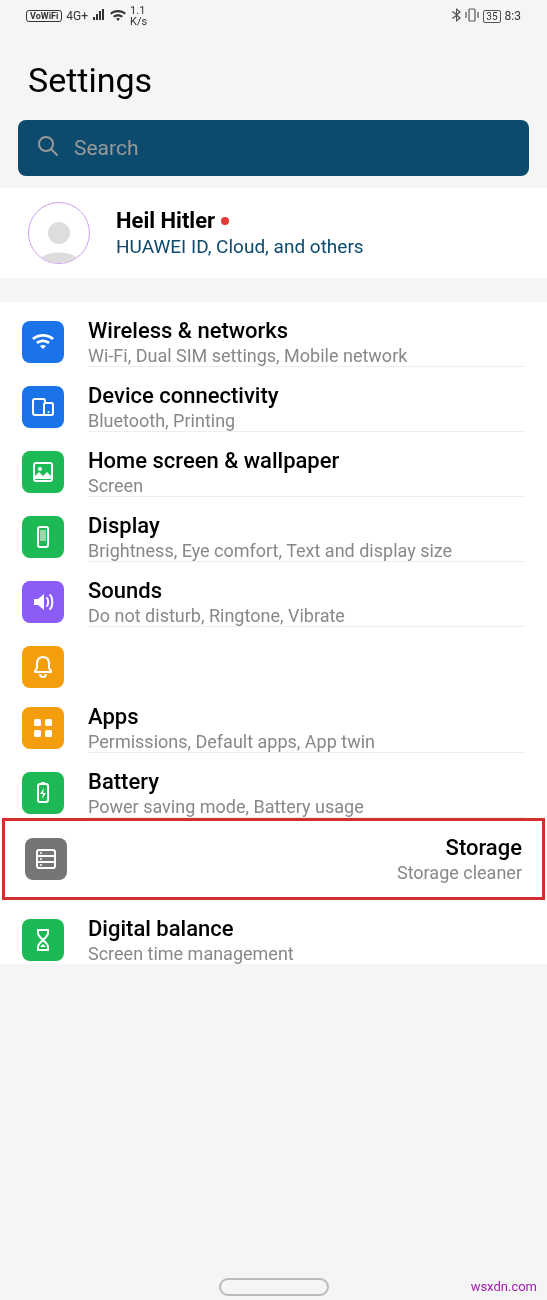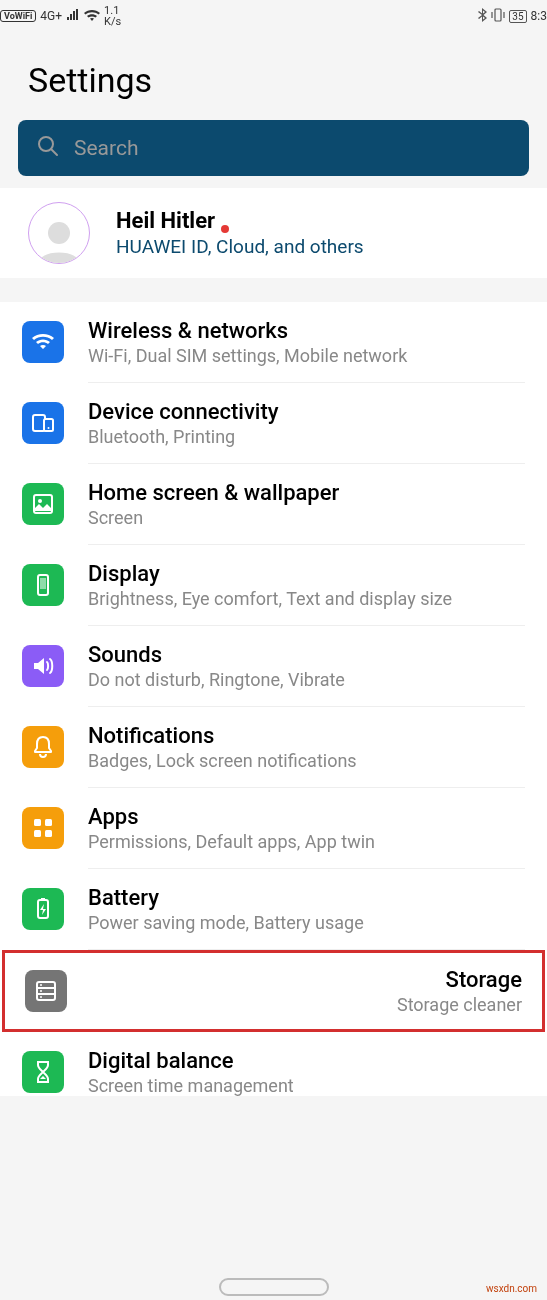--- a/index.html
+++ b/index.html
@@ -9,21 +9,21 @@
       font-family: -apple-system, BlinkMacSystemFont, "Segoe UI", Roboto, Arial, sans-serif;
       background: #f5f5f5;
       overflow: hidden;
       position: relative;
     }
     .status-bar {
       height: 32px;
       display: flex;
       justify-content: space-between;
       align-items: center;
-      padding: 5px 0;
+      padding: 5px 26px;
       font-size: 12px;
       color: #333;
       background: #f5f5f5;
       gap: 48px;
     }
     .status-left { display: flex; align-items: center; gap: 4px; }
     .status-right { display: flex; align-items: center; gap: 4px; }
     .volte-badge {
       border: 1.5px solid #333;
       border-radius: 3px;
@@ -74,21 +74,21 @@
       align-items: flex-end;
       justify-content: center;
       overflow: hidden;
       padding-bottom: 0;
     }
     .account-name {
       font-size: 22px;
       font-weight: 700;
       color: #000;
       display: flex;
-      align-items: flex-end;
+      align-items: center;
       gap: 6px;
     }
     .red-dot { width: 8px; height: 8px; background: #e53935; border-radius: 50%; display: inline-block; }
     .account-sub {
       font-size: 19px;
       color: #0c4a6e;
       margin-top: 2px;
     }
     .settings-list {
       background: #fff;
@@ -112,21 +112,21 @@
       border-radius: 8px;
       display: flex;
       align-items: center;
       justify-content: center;
       flex-shrink: 0;
       margin-top: 3px;
     }
     .item-content {
       flex: 1;
       border-bottom: 1px solid #eee;
-      padding-bottom: 16px;
+      padding-bottom: 0;
       min-width: 0;
     }
     .settings-item:last-child .item-content,
     .settings-item.highlighted .item-content { border-bottom: none; padding-bottom: 0; }
     .item-title {
       font-size: 22px;
       font-weight: 500;
       color: #000;
       margin-bottom: 2px;
     }
@@ -141,22 +141,22 @@
       transform: translateX(-50%);
       width: 110px;
       height: 18px;
       border: 2px solid #bbb;
       border-radius: 20px;
     }
     .watermark {
       position: absolute;
       bottom: 6px;
       right: 10px;
-      font-size: 10px;
-      color: #c2410c;
+      font-size: 13px;
+      color: #a21caf;
     }
   </style>
 </head>
 <body>
 
 <div class="status-bar">
   <div class="status-left">
     <span class="volte-badge">VoWiFi</span>
     <span>4G+</span>
     <span>
@@ -281,24 +281,20 @@
       <div class="item-title">Sounds</div>
       <div class="item-sub">Do not disturb, Ringtone, Vibrate</div>
     </div>
     </div>
     <div class="settings-item">
     <div class="icon-box" style="background:#f59e0b">
         <svg width="26" height="26" viewBox="0 0 26 26">
           <path d="M13 3c-4 0-6 3-6 7v4l-2 3v1h16v-1l-2-3v-4c0-4-2-7-6-7zM10 20c0 1.7 1.3 3 3 3s3-1.3 3-3" fill="none" stroke="#fff" stroke-width="2" stroke-linejoin="round"></path>
         </svg>
       </div>
-    <div class="item-content">
-      <div class="item-title">Notifications</div>
-      <div class="item-sub">Badges, Lock screen notifications</div>
-    </div>
     </div>
     <div class="settings-item">
     <div class="icon-box" style="background:#f59e0b">
         <svg width="26" height="26" viewBox="0 0 26 26">
           <rect x="4" y="4" width="7" height="7" rx="1.5" fill="#fff"></rect>
           <rect x="15" y="4" width="7" height="7" rx="1.5" fill="#fff"></rect>
           <rect x="4" y="15" width="7" height="7" rx="1.5" fill="#fff"></rect>
           <rect x="15" y="15" width="7" height="7" rx="1.5" fill="#fff"></rect>
         </svg>
       </div>

